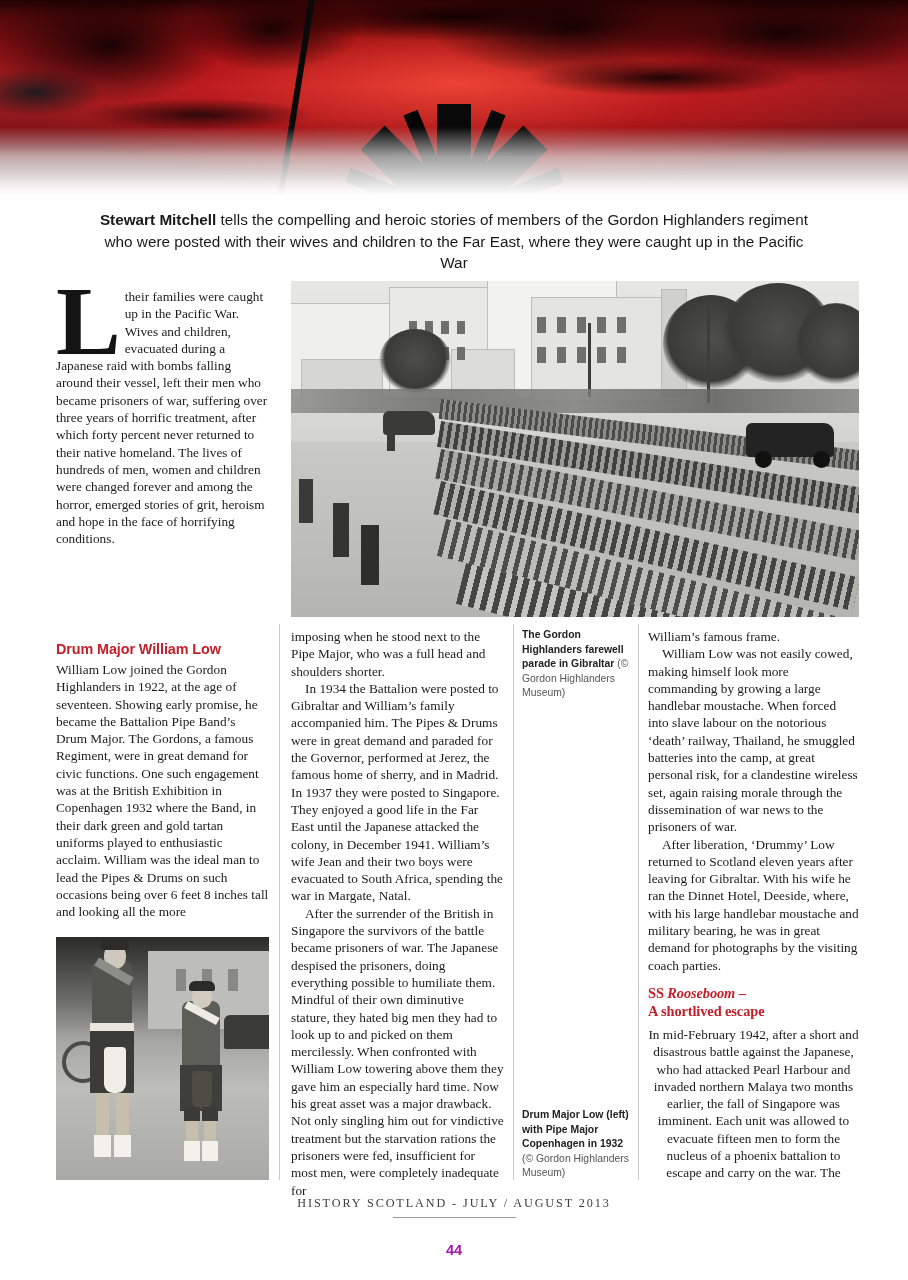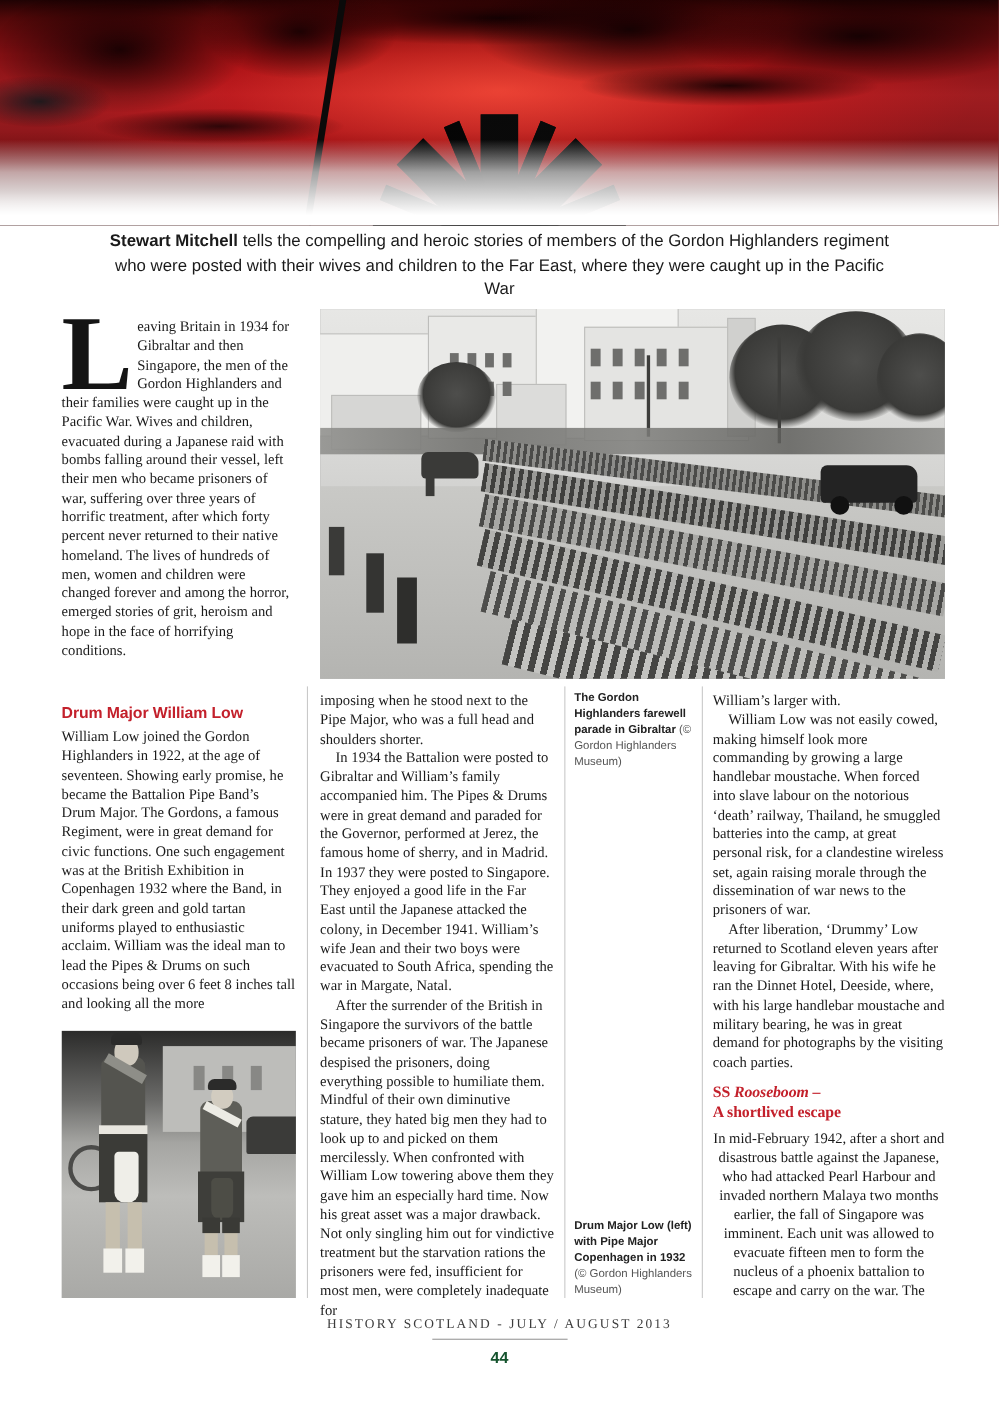--- a/index.html
+++ b/index.html
@@ -62,21 +62,21 @@
   .ph-sky{position:absolute;inset:0;background:linear-gradient(180deg,#e7e7e5 0%,#dcdcda 30%,#cfcfcd 55%,#b9b9b6 100%);}
 
   .cap{position:absolute;font-family:"Liberation Sans",sans-serif;font-size:10.4px;line-height:14.6px;color:#222;}
   .cap b{font-weight:bold;}
   .cap .src{color:#555;}
 
   
   .footer{position:absolute;left:0;top:1196px;width:908px;text-align:center;}
   .footer-line{font-family:"Liberation Serif",serif;font-size:12.2px;letter-spacing:1.9px;color:#3b3b3b;}
   .footer-bar{width:123px;height:1px;background:#9a9a9a;margin:6px auto 0;}
-  .folio{font-family:"Liberation Sans",sans-serif;font-weight:bold;font-size:14.6px;color:#14532d;margin-top:9px;}
+  .folio{font-family:"Liberation Sans",sans-serif;font-weight:bold;font-size:14.6px;color:#a21caf;margin-top:24px;}
 
   
   .bldg{position:absolute;background:#e3e3e1;border:1px solid #bdbdbb;}
   .win{position:absolute;background:#6e6e6c;}
   .troop{position:absolute;background:#4a4a48;}
   .ground{position:absolute;left:0;bottom:0;width:100%;height:52%;background:linear-gradient(180deg,#c9c9c6 0%,#bdbdba 60%,#b4b4b1 100%);}
   .car{position:absolute;background:#232323;border-radius:6px 10px 4px 4px;}
   .tree{position:absolute;background:radial-gradient(circle at 50% 45%,#4e4e4c 0%,#3a3a38 60%,rgba(58,58,56,0) 72%);border-radius:50%;}
 
   
@@ -182,21 +182,20 @@
     <div class="troop" style="left:96px;top:148px;width:8px;height:22px;background:#3a3a38;"></div>
   </div>
 
   <div class="cap" style="left:522px;top:628px;width:108px;">
     <b>The Gordon Highlanders farewell parade in Gibraltar</b>
     <span class="src">(© Gordon Highlanders Museum)</span>
   </div>
 
   <div class="col" style="left:56px;top:288px;width:213px;">
     <span class="dropcap">L</span>
-    <p>eaving Britain in 1934 for Gibraltar and then Singapore, the men of the Gordon Highlanders and</p>
     <p>their families were caught up in the Pacific War. Wives and children, evacuated during a Japanese raid with bombs falling around their vessel, left their men who became prisoners of war, suffering over three years of horrific treatment, after which forty percent never returned to their native homeland. The lives of hundreds of men, women and children were changed forever and among the horror, emerged stories of grit, heroism and hope in the face of horrifying conditions.</p>
   </div>
 
   <div class="redhead" style="position:absolute;left:56px;top:640px;width:213px;">Drum Major William Low</div>
 
   <div class="col" style="left:56px;top:661px;width:213px;">
     <p>William Low joined the Gordon Highlanders in 1922, at the age of seventeen. Showing early promise, he became the Battalion Pipe Band’s Drum Major. The Gordons, a famous Regiment, were in great demand for civic functions. One such engagement was at the British Exhibition in Copenhagen 1932 where the Band, in their dark green and gold tartan uniforms played to enthusiastic acclaim. William was the ideal man to lead the Pipes &amp; Drums on such occasions being over 6 feet 8 inches tall and looking all the more</p>
   </div>
 
   <div class="photo" style="left:56px;top:937px;width:213px;height:243px;background:#cfcfcd;">
@@ -239,21 +238,21 @@
     <p class="ind">In 1934 the Battalion were posted to Gibraltar and William’s family accompanied him. The Pipes &amp; Drums were in great demand and paraded for the Governor, performed at Jerez, the famous home of sherry, and in Madrid. In 1937 they were posted to Singapore. They enjoyed a good life in the Far East until the Japanese attacked the colony, in December 1941. William’s wife Jean and their two boys were evacuated to South Africa, spending the war in Margate, Natal.</p>
     <p class="ind">After the surrender of the British in Singapore the survivors of the battle became prisoners of war. The Japanese despised the prisoners, doing everything possible to humiliate them. Mindful of their own diminutive stature, they hated big men they had to look up to and picked on them mercilessly. When confronted with William Low towering above them they gave him an especially hard time. Now his great asset was a major drawback. Not only singling him out for vindictive treatment but the starvation rations the prisoners were fed, insufficient for most men, were completely inadequate for</p>
   </div>
 
   <div class="cap" style="left:522px;top:1108px;width:108px;">
     <b>Drum Major Low (left) with Pipe Major Copenhagen in 1932</b>
     <span class="src">(© Gordon Highlanders Museum)</span>
   </div>
 
   <div class="col" style="left:648px;top:628px;width:211px;">
-    <p>William’s larger with.</p>
+    <p>William’s famous frame.</p>
     <p class="ind">William Low was not easily cowed, making himself look more commanding by growing a large handlebar moustache. When forced into slave labour on the notorious ‘death’ railway, Thailand, he smuggled batteries into the camp, at great personal risk, for a clandestine wireless set, again raising morale through the dissemination of war news to the prisoners of war.</p>
     <p class="ind">After liberation, ‘Drummy’ Low returned to Scotland eleven years after leaving for Gibraltar. With his wife he ran the Dinnet Hotel, Deeside, where, with his large handlebar moustache and military bearing, he was in great demand for photographs by the visiting coach parties.</p>
   </div>
 
   <div class="redhead" style="position:absolute;left:648px;top:984px;width:211px;font-family:Liberation Serif, serif;">
     <span>SS </span><i>Rooseboom</i><span> –</span><br>
     <span>A shortlived escape</span>
   </div>
 
   <div class="col" style="left:648px;top:1026px;width:211px;text-align:center;">

